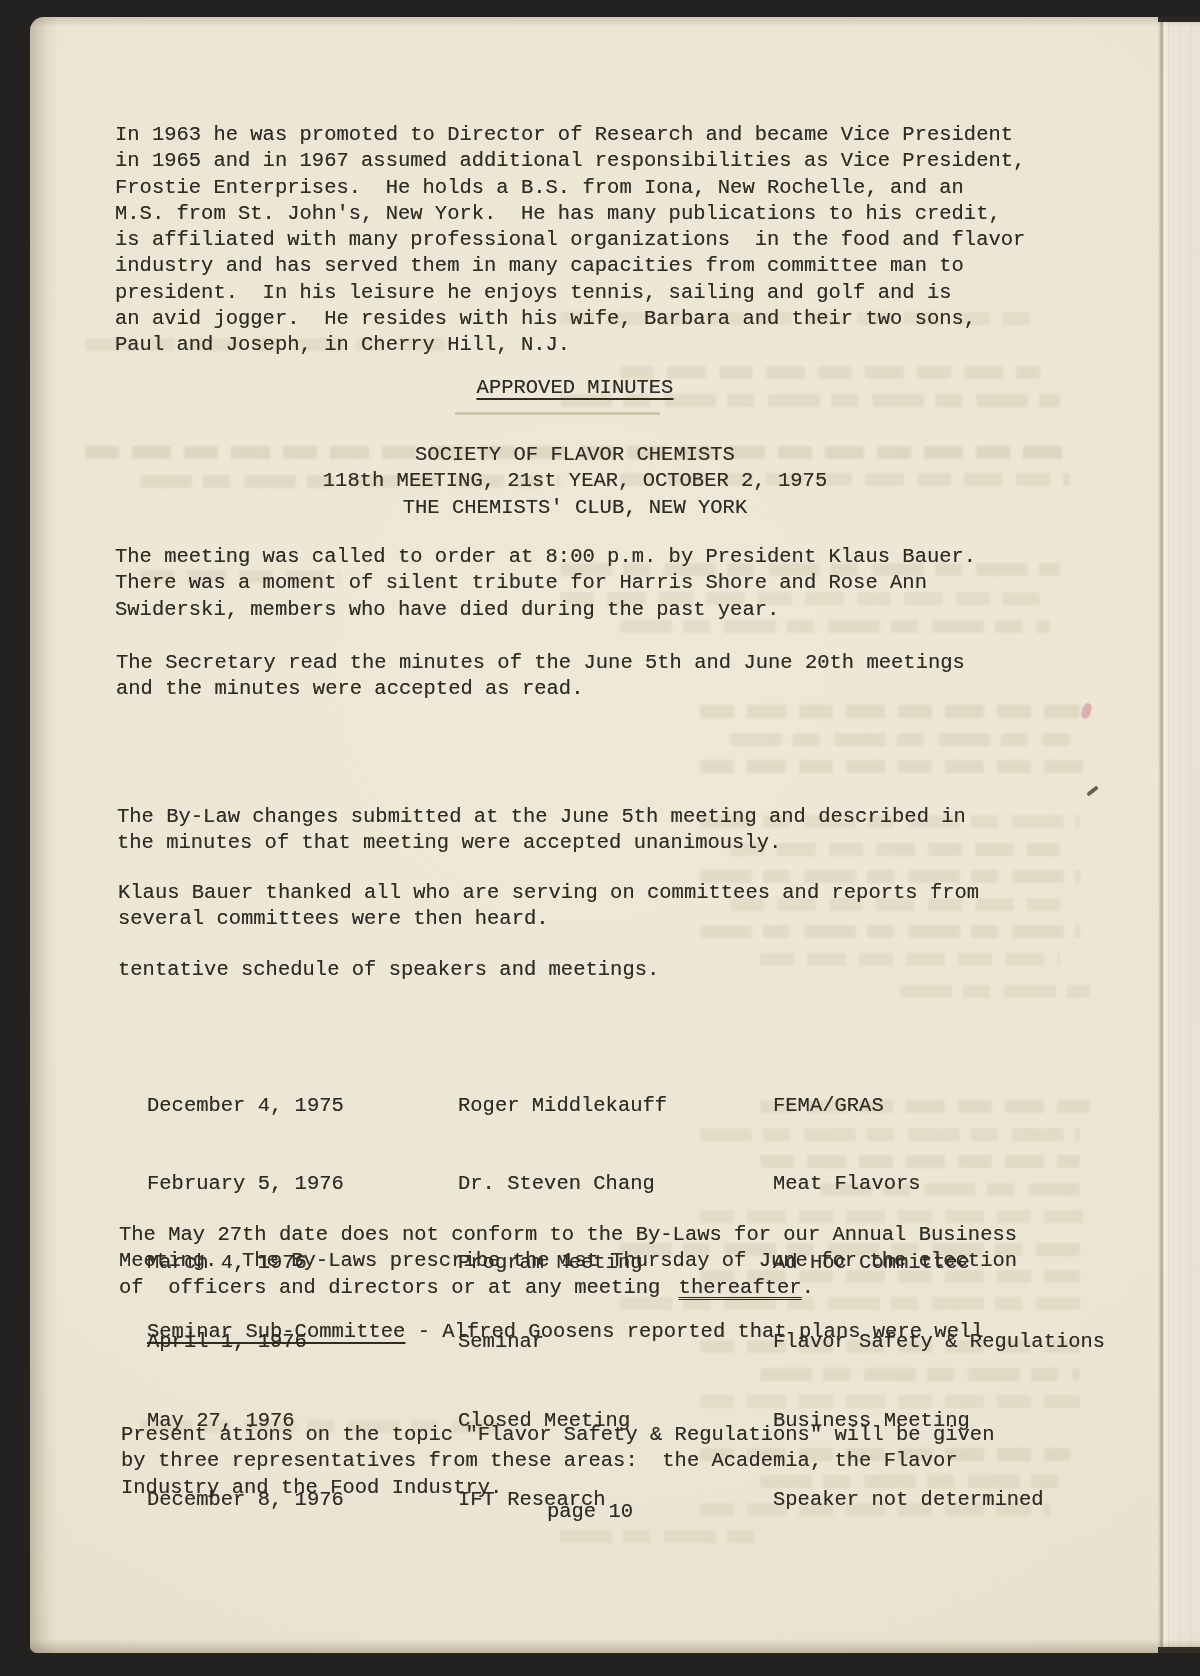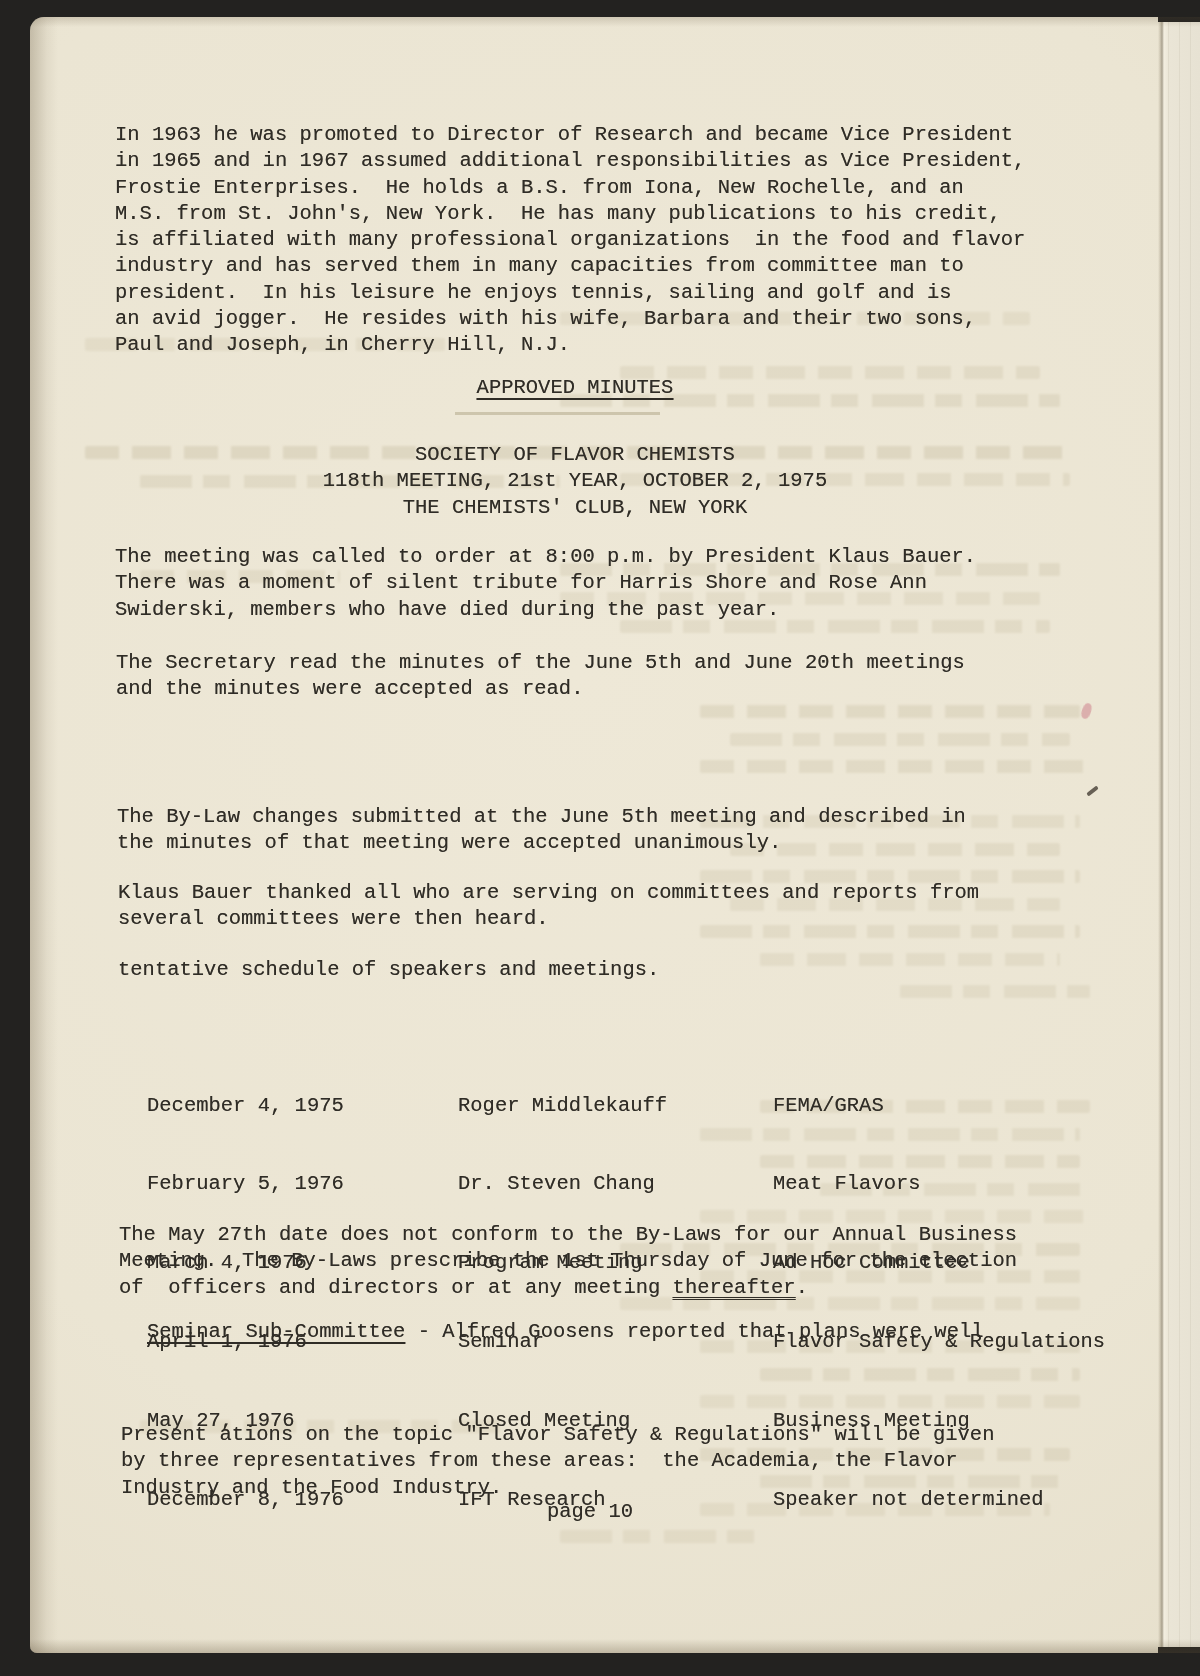--- a/index.html
+++ b/index.html
@@ -21,21 +21,21 @@
   .page-edge .streaks{position:absolute;inset:0;
          background:repeating-linear-gradient(90deg,transparent 0 10px,rgba(120,110,85,.09) 10px 11px);}
   .edge-notch-top{position:absolute;left:1128px;top:0;width:72px;height:5px;background:#232220;}
   .edge-notch-bottom{position:absolute;left:1128px;bottom:0;width:72px;height:6px;background:#232220;}
   
   .content{position:absolute;left:85px;top:0;width:920px;height:100%;}
   .t{position:absolute;white-space:pre;font-size:20.5px;line-height:26.3px;color:#2f2c26;
      text-shadow:0 0 .6px rgba(43,40,34,.55);}
   .center{width:920px;text-align:center;}
   .u{text-decoration:underline;text-decoration-thickness:1.6px;text-underline-offset:5px;}
-  .uu{text-decoration:underline double;text-decoration-thickness:1.3px;text-underline-offset:3.5px;}
+  .uu{text-decoration:underline double;text-decoration-thickness:1.3px;text-underline-offset:3.5px;margin-left:6px;}
   .indent1{text-indent:71px;}
   .indent2{text-indent:26px;}
   .row{position:relative;height:26.3px;text-decoration:underline;}
   .row span{position:absolute;top:0;white-space:pre;}
   .c1{left:0;} .c2{left:272px;margin-left:39px;} .c3{left:626px;}
   
   .ghost{position:absolute;height:13px;border-radius:2px;filter:blur(1.1px);}
   .g1{background:repeating-linear-gradient(90deg,#97885f 0 34px,transparent 34px 47px,#97885f 47px 86px,transparent 86px 99px);}
   .g2{background:repeating-linear-gradient(90deg,#97885f 0 52px,transparent 52px 63px,#97885f 63px 90px,transparent 90px 104px);}
   .ghost-rule{position:absolute;height:2.5px;background:#8d7f58;opacity:.32;filter:blur(.6px);}

